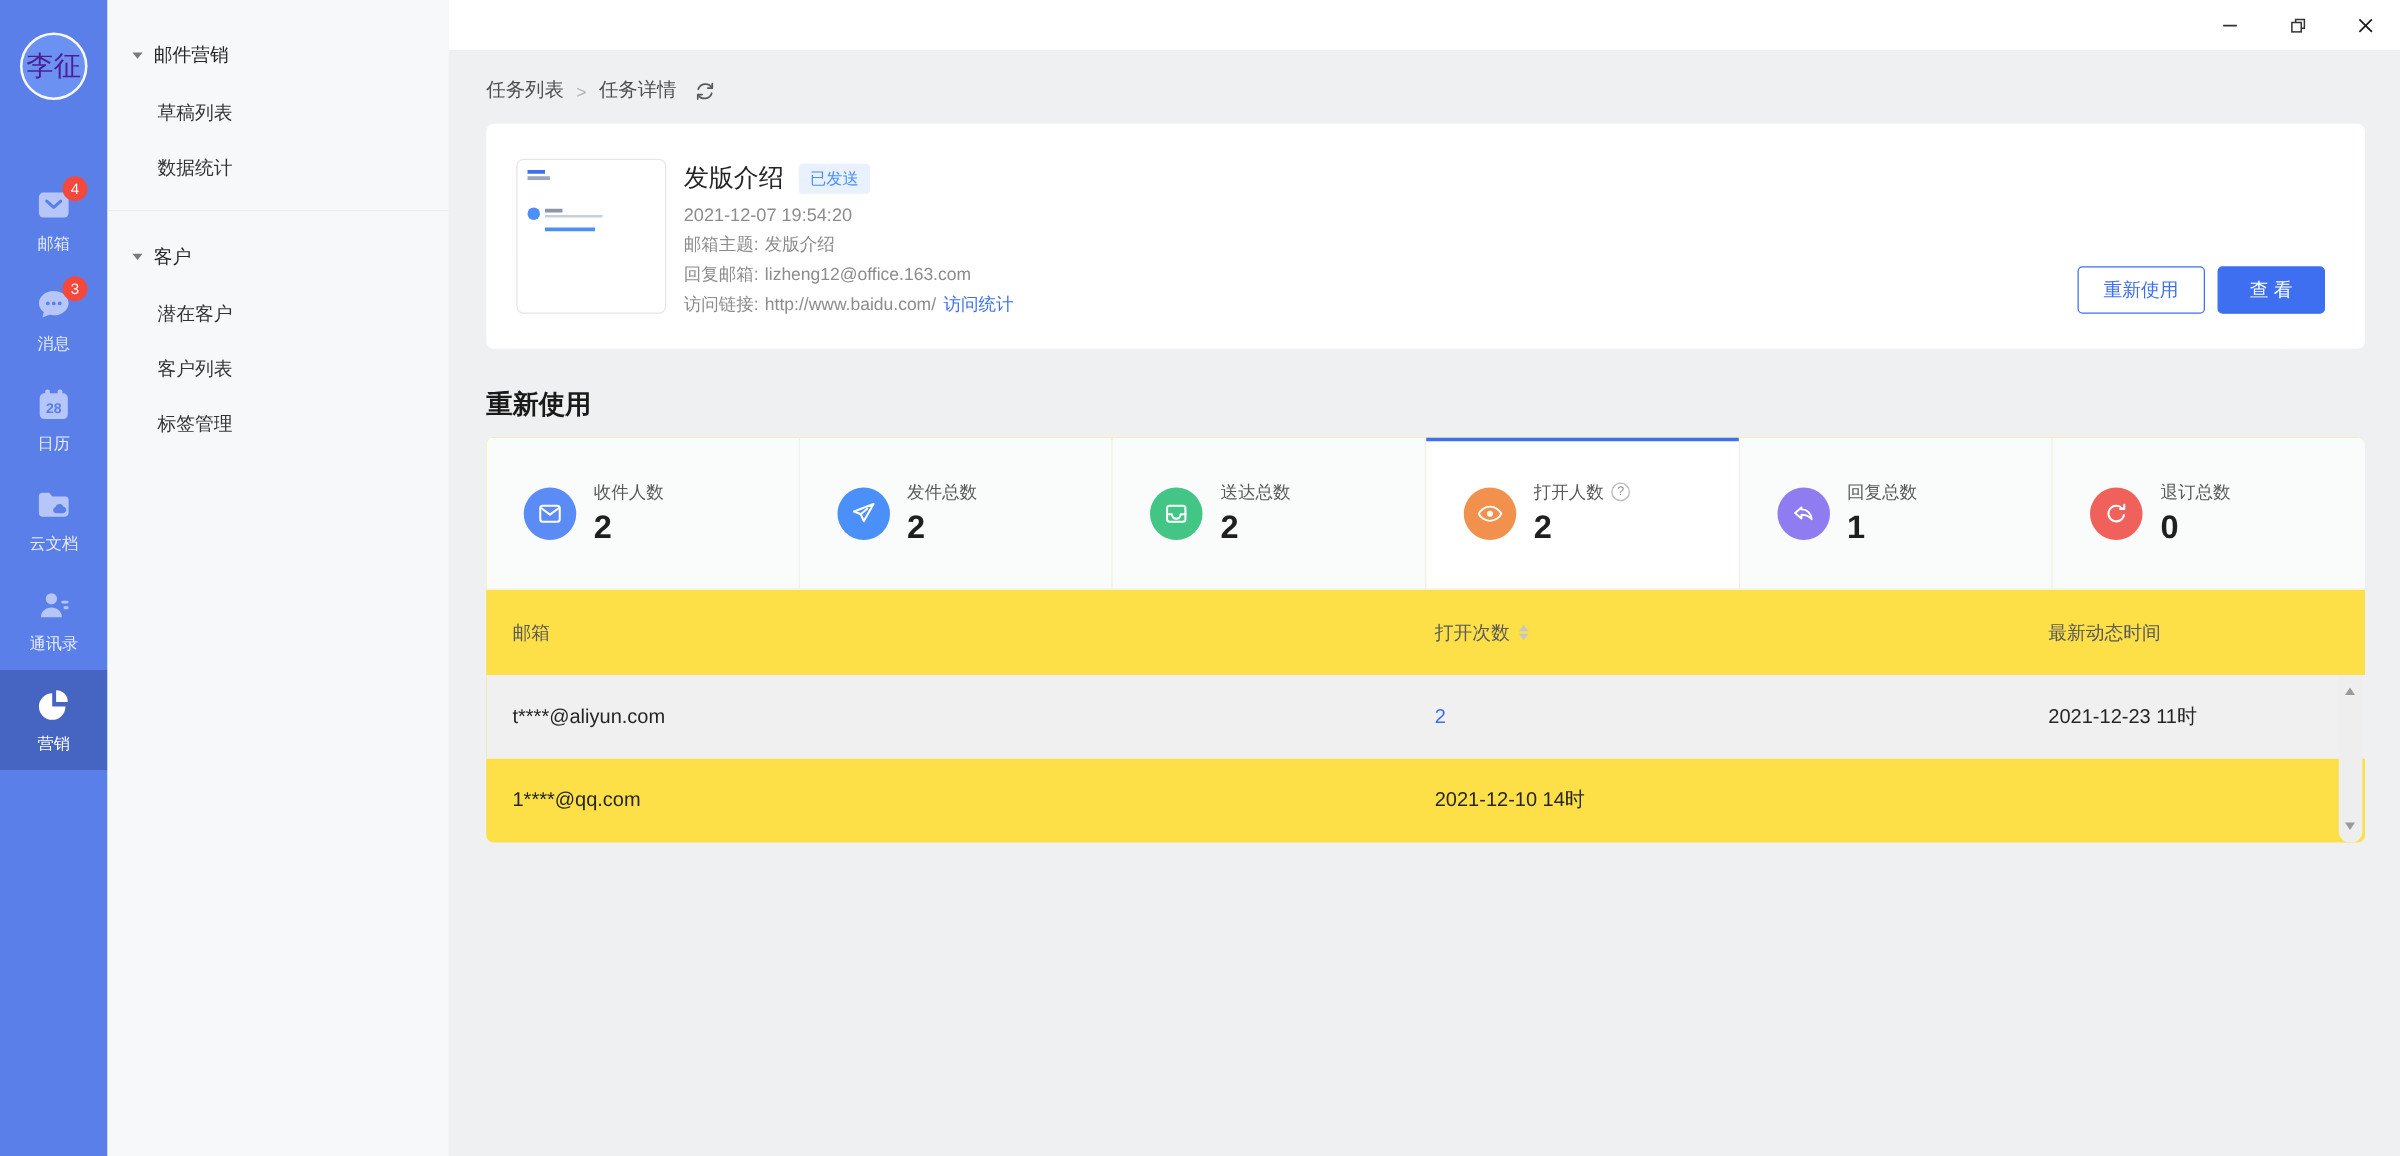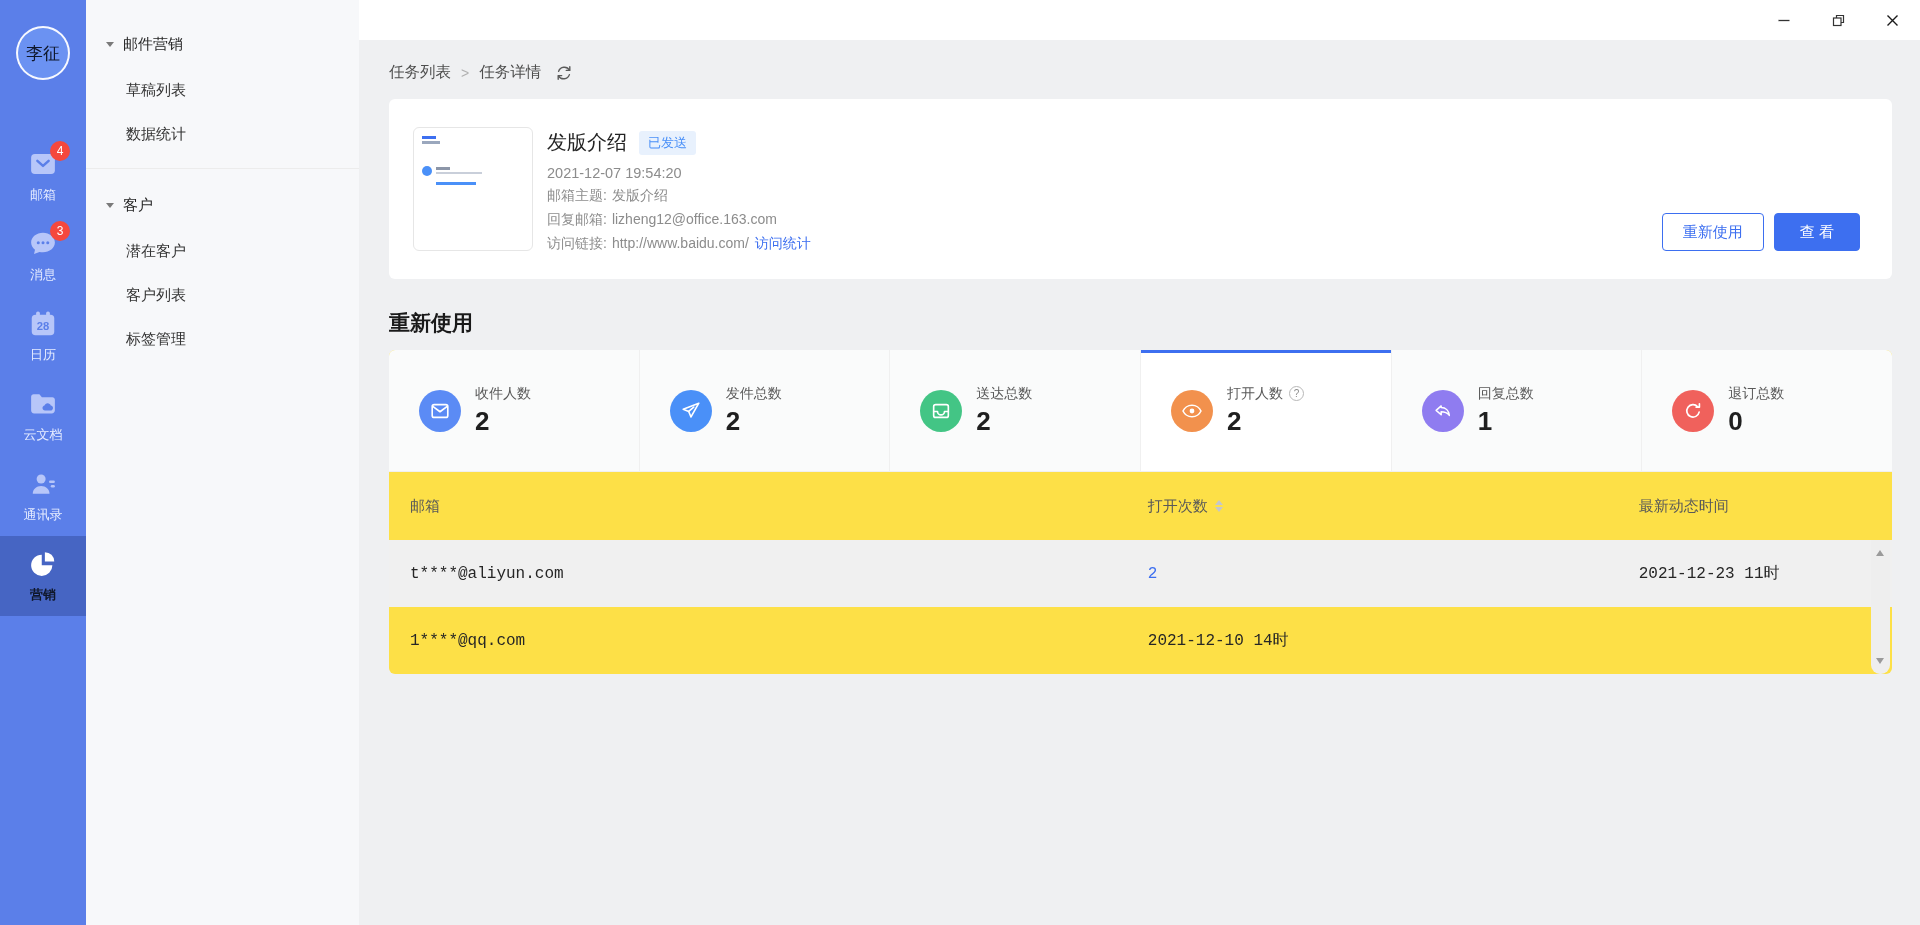--- a/index.html
+++ b/index.html
@@ -4,31 +4,31 @@
 <style>
   * { margin:0; padding:0; box-sizing:border-box; }
   html,body { width:1920px; height:925px; overflow:hidden;
     font-family:"Liberation Sans","DejaVu Sans",sans-serif; }
   body { display:flex; background:#EFF0F2; }
 
   
   .rail { width:86px; height:925px; background:#5B7FE9; flex-shrink:0;
     display:flex; flex-direction:column; align-items:center; }
   .avatar { width:54px; height:54px; border-radius:50%; background:#6B92F2;
-    border:2px solid rgba(255,255,255,.95); margin-top:26px; color:#0f172a;
-    font-size:17px; display:flex; align-items:center; justify-content:center; }
+    border:2px solid rgba(255,255,255,.95); margin-top:26px; color:#4c1d95;
+    font-size:22px; display:flex; align-items:center; justify-content:center; }
   .rail-menu { margin-top:56px; width:100%; }
   .rail-item { height:80px; display:flex; flex-direction:column; align-items:center;
     justify-content:center; gap:7px; cursor:pointer; }
   .rail-item.active { background:rgba(17,35,96,.28); }
   .rail-ico { width:30px; height:30px; position:relative; color:#B7C6F9; }
   .rail-item.active .rail-ico { color:#ffffff; }
   .rail-ico svg { width:30px; height:30px; display:block; }
   .rail-label { font-size:13px; color:#E6ECFF; }
-  .rail-item.active .rail-label { color:#0f172a;font-weight:bold; }
+  .rail-item.active .rail-label { color:#ffffff; }
   .badge { position:absolute; top:-8px; right:-12px; min-width:20px; height:20px;
     border-radius:10px; background:#F5483D; color:#fff; font-size:12px;
     display:flex; align-items:center; justify-content:center; padding:0 5px; }
 
   
   .sidebar { width:273px; height:925px; background:#F7F8FA; flex-shrink:0; padding-top:20px; }
   .side-group-header { height:48px; display:flex; align-items:center; gap:9px;
     padding-left:20px; font-size:15px; color:#262626; cursor:pointer; }
   .caret-down { width:0; height:0; border-left:4.5px solid transparent;
     border-right:4.5px solid transparent; border-top:5.5px solid #7a7a7a; }
@@ -105,21 +105,21 @@
   .thead { display:grid; grid-template-columns:50.5% 33.6% auto; height:68px;
     align-items:center; padding:0 21px; font-size:15px; color:#595959; }
   .th-sortable { display:flex; align-items:center; gap:7px; }
   .sort-ico { display:flex; flex-direction:column; gap:2px; cursor:pointer; }
   .sort-up { width:0; height:0; border-left:4px solid transparent;
     border-right:4px solid transparent; border-bottom:5px solid #C4C6CC; }
   .sort-down { width:0; height:0; border-left:4px solid transparent;
     border-right:4px solid transparent; border-top:5px solid #C4C6CC; }
   .tbody { position:relative; }
   .trow { display:grid; grid-template-columns:50.5% 33.6% auto; height:67px;
-    align-items:center; padding:0 21px; font-size:16px; color:#262626; cursor:default;font-family:Liberation Mono, monospace; }
+    align-items:center; padding:0 21px; font-size:16px; color:#262626; cursor:default; }
   .trow.alt { background:#F0F0F0; }
   .open-link { color:#3D6FF0; cursor:pointer; }
   .vscroll { position:absolute; top:0; bottom:0; right:2px; width:19px;
     background:#EEEEEE; border-radius:0 0 9px 9px; cursor:pointer; }
   .scroll-arrow-up { position:absolute; top:10px; left:5px; width:0; height:0;
     border-left:4.5px solid transparent; border-right:4.5px solid transparent;
     border-bottom:6px solid #9A9A9A; cursor:pointer; }
   .scroll-arrow-down { position:absolute; bottom:10px; left:5px; width:0; height:0;
     border-left:4.5px solid transparent; border-right:4.5px solid transparent;
     border-top:6px solid #9A9A9A; cursor:pointer; }

